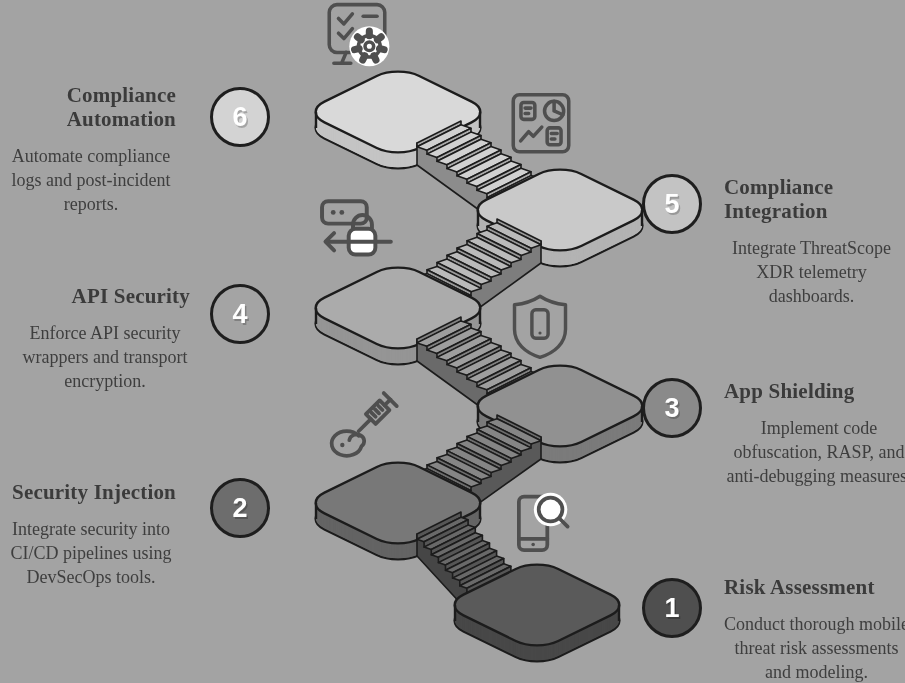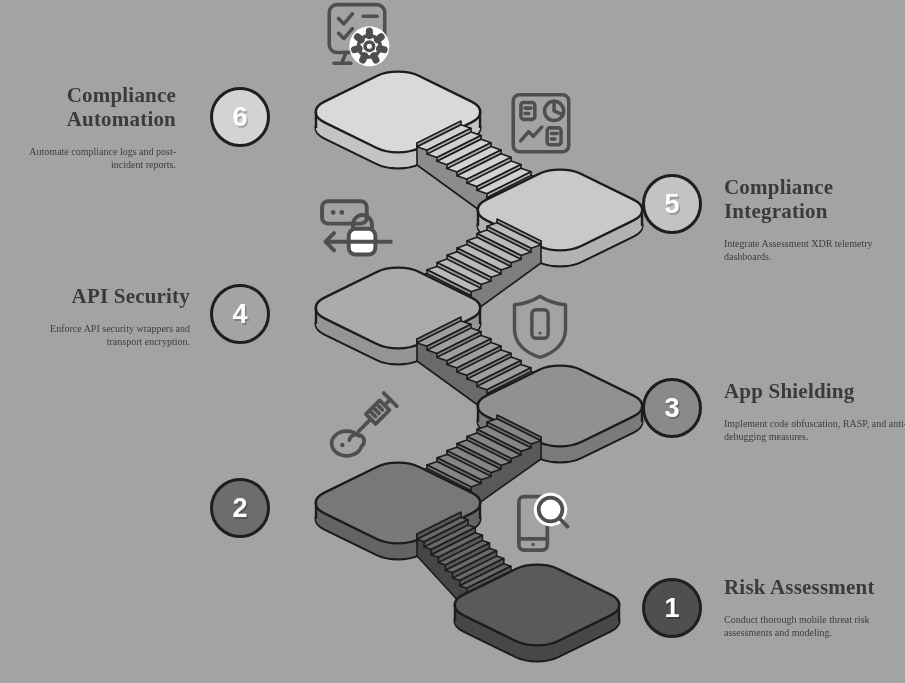--- a/index.html
+++ b/index.html
@@ -4,21 +4,21 @@
 <style>
   html,body{margin:0;padding:0;background:#ffffff;}
   #root{position:relative;width:905px;height:683px;background:#a3a3a3;overflow:hidden;
         font-family:"Liberation Serif",serif;}
   #staircase{position:absolute;left:0;top:0;z-index:1;}
   .step-label{position:absolute;z-index:3;color:#3b3b3b;}
   .step-label.left{text-align:right;}
   .step-label.right{text-align:left;}
   .step-label h2{margin:0;font-size:21px;line-height:1.14;font-weight:700;color:#3b3b3b;
                  font-family:"Liberation Serif",serif;letter-spacing:.2px;}
-  .step-label p{margin:13px 0 0 0;font-size:10px;line-height:1.33;color:#3e3e3e;}
+  .step-label p{margin:13px 0 0 0;font-size:18px;line-height:1.33;color:#3e3e3e;text-align:center;}
   .circle{position:absolute;z-index:3;width:60px;height:60px;border-radius:50%;
           border:3px solid #1e1e1e;box-sizing:border-box;display:flex;
           align-items:center;justify-content:center;}
   .circle span{font-family:"Liberation Sans",sans-serif;font-weight:700;font-size:27px;
                color:#ffffff;text-shadow:1.5px 1.5px 0 rgba(0,0,0,0.22);}
   .icon{position:absolute;z-index:2;}
   .icon svg{width:100%;height:100%;display:block;}
   .icon path,.icon rect,.icon circle,.icon line,.icon polyline{
       fill:none;stroke:#4f4f4f;stroke-width:2.3;stroke-linecap:round;stroke-linejoin:round;}
   .icon .fill{fill:#4f4f4f;stroke:none;}
@@ -236,21 +236,21 @@
   <div class="step-label left" style="left:6px;top:84px;width:170px;">
     <h2>Compliance Automation</h2>
     <p>Automate compliance logs and post-incident reports.</p>
   </div>
   <div class="circle" style="left: 210px; top: 87px; background: rgb(211, 211, 211);">
     <span>6</span>
   </div>
 
   <div class="step-label right" style="left:724px;top:176px;width:175px;">
     <h2>Compliance Integration</h2>
-    <p>Integrate Assessment XDR telemetry dashboards.</p>
+    <p>Integrate ThreatScope XDR telemetry dashboards.</p>
   </div>
   <div class="circle" style="left: 642px; top: 174px; background: rgb(195, 195, 195);">
     <span>5</span>
   </div>
 
   <div class="step-label left" style="left:20px;top:285px;width:170px;">
     <h2>API Security</h2>
     <p>Enforce API security wrappers and transport encryption.</p>
   </div>
   <div class="circle" style="left: 210px; top: 284px; background: rgb(164, 164, 164);">
@@ -258,20 +258,24 @@
   </div>
 
   <div class="step-label right" style="left:724px;top:380px;width:190px;">
     <h2>App Shielding</h2>
     <p>Implement code obfuscation, RASP, and anti-debugging measures.</p>
   </div>
   <div class="circle" style="left: 642px; top: 378px; background: rgb(138, 138, 138);">
     <span>3</span>
   </div>
 
+  <div class="step-label left" style="left:6px;top:481px;width:170px;">
+    <h2>Security Injection</h2>
+    <p>Integrate security into CI/CD pipelines using DevSecOps tools.</p>
+  </div>
   <div class="circle" style="left: 210px; top: 478px; background: rgb(109, 109, 109);">
     <span>2</span>
   </div>
 
   <div class="step-label right" style="left:724px;top:576px;width:185px;">
     <h2>Risk Assessment</h2>
     <p>Conduct thorough mobile threat risk assessments and modeling.</p>
   </div>
   <div class="circle" style="left: 642px; top: 578px; background: rgb(79, 79, 79);">
     <span>1</span>

